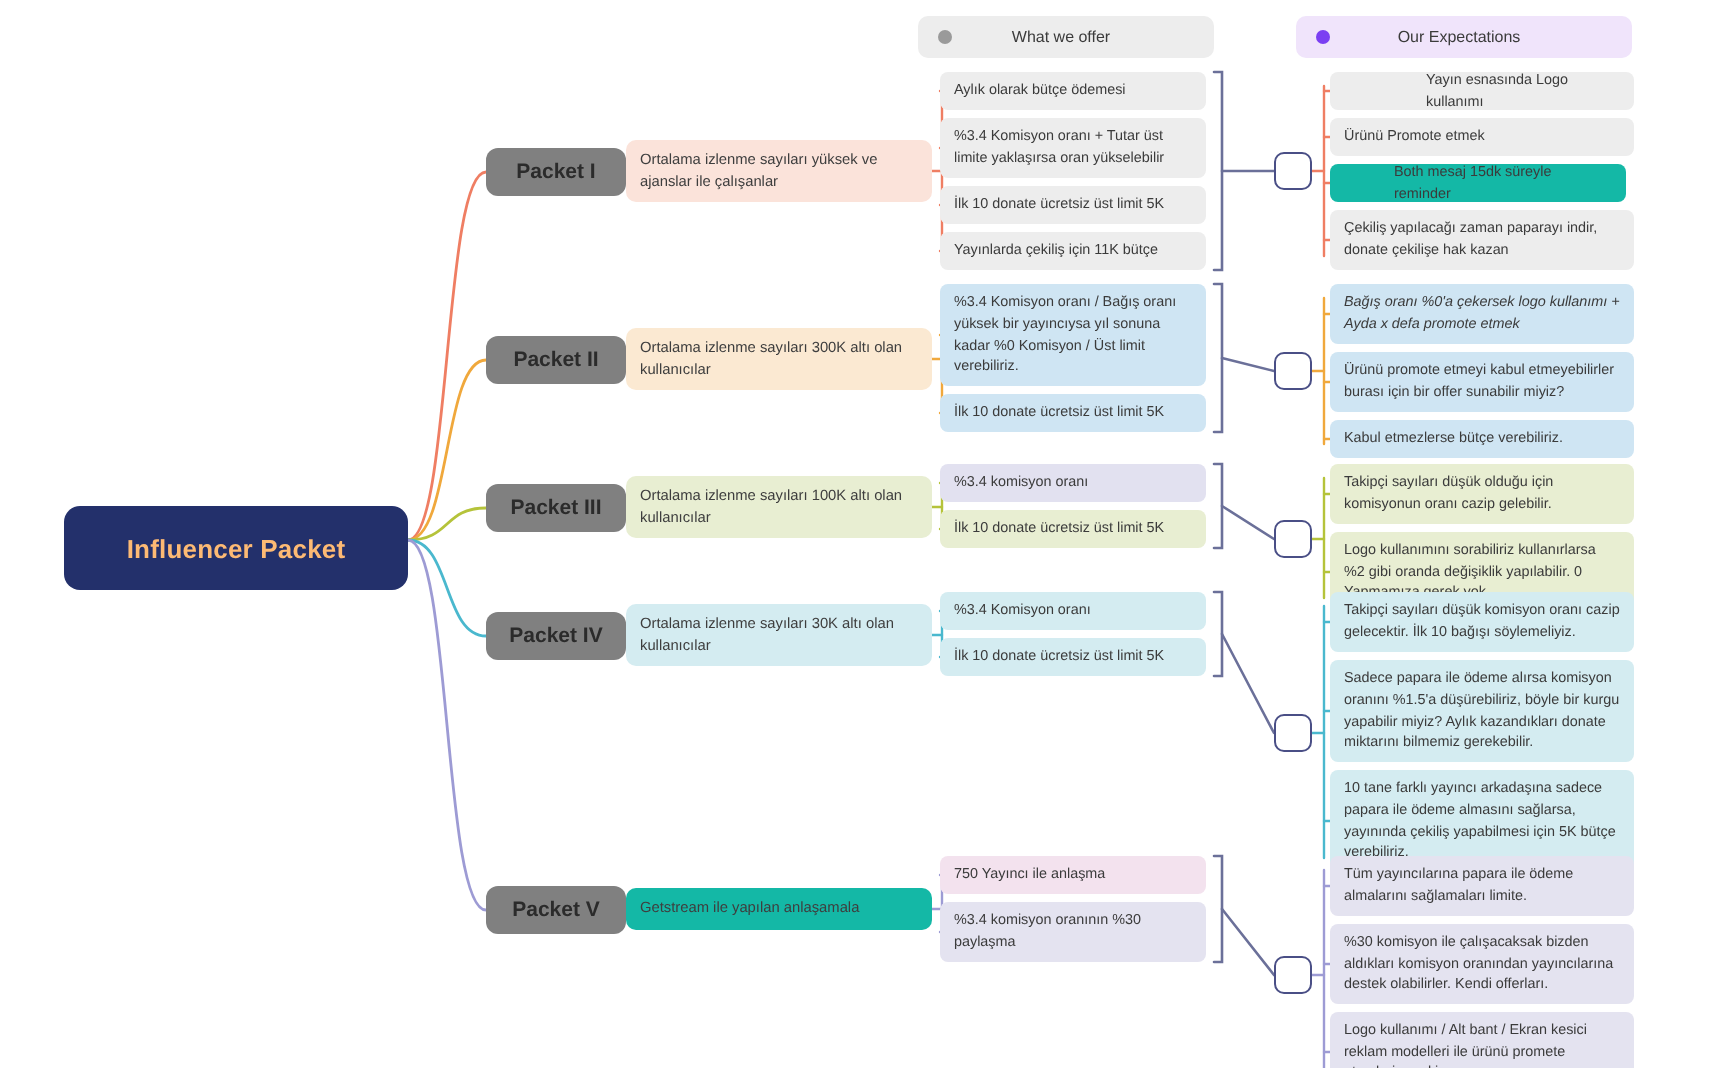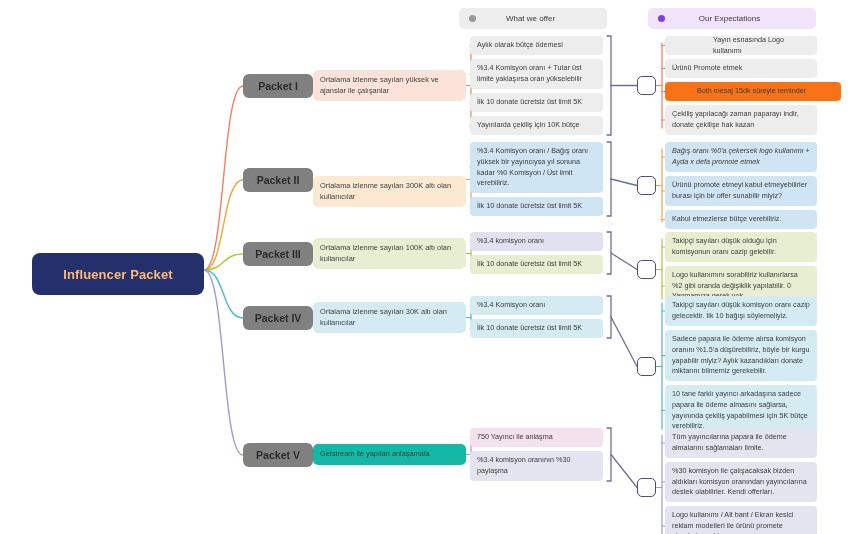--- a/index.html
+++ b/index.html
@@ -169,34 +169,34 @@
   </div>
 
   <div class="node" id="root-node">
     <span>Influencer Packet</span>
   </div>
 
   <div id="generated">
       <div class="chip" style="left: 470px; top: 36px; width: 133px; height: 19px; background: rgb(237, 237, 237);">Aylık olarak bütçe ödemesi</div>
       <div class="chip" style="left: 470px; top: 59px; width: 133px; height: 30px; background: rgb(237, 237, 237);">%3.4 Komisyon oranı + Tutar üst limite yaklaşırsa oran yükselebilir</div>
       <div class="chip" style="left: 470px; top: 93px; width: 133px; height: 19px; background: rgb(237, 237, 237);">İlk 10 donate ücretsiz üst limit 5K</div>
-      <div class="chip" style="left: 470px; top: 116px; width: 133px; height: 19px; background: rgb(237, 237, 237);">Yayınlarda çekiliş için 10K bütçe</div>
+      <div class="chip" style="left: 470px; top: 116px; width: 133px; height: 19px; background: rgb(237, 237, 237);">Yayınlarda çekiliş için 11K bütçe</div>
       <div class="chip" style="left: 665px; top: 36px; width: 152px; height: 19px; background: rgb(237, 237, 237); padding-left: 48px;">Yayın esnasında Logo kullanımı</div>
       <div class="chip" style="left: 665px; top: 59px; width: 152px; height: 19px; background: rgb(237, 237, 237);">Ürünü Promote etmek</div>
-      <div class="chip" style="left: 665px; top: 82px; width: 176px; height: 19px; background: #f97316; padding-left: 32px;">Both mesaj 15dk süreyle reminder</div>
+      <div class="chip" style="left: 665px; top: 82px; width: 148px; height: 19px; background: #14b8a6; padding-left: 32px;">Both mesaj 15dk süreyle reminder</div>
       <div class="chip" style="left: 665px; top: 105px; width: 152px; height: 30px; background: rgb(237, 237, 237);">Çekiliş yapılacağı zaman paparayı indir, donate çekilişe hak kazan</div>
       <div class="desc" style="left: 313px; top: 70px; width: 153px; height: 31px; background: rgb(251, 227, 218);">Ortalama izlenme sayıları yüksek ve ajanslar ile çalışanlar</div>
       <div class="packet" style="left: 243px; top: 74px; width: 70px; height: 24px;">Packet I</div>
       <div class="hub" style="left: 637px; top: 76px; width: 19px; height: 19px;"></div>
       <div class="chip" style="left: 470px; top: 142px; width: 133px; height: 51px; background: rgb(207, 229, 243);">%3.4 Komisyon oranı / Bağış oranı yüksek bir yayıncıysa yıl sonuna kadar %0 Komisyon / Üst limit verebiliriz.</div>
       <div class="chip" style="left: 470px; top: 197px; width: 133px; height: 19px; background: rgb(207, 229, 243);">İlk 10 donate ücretsiz üst limit 5K</div>
       <div class="chip" style="left: 665px; top: 142px; width: 152px; height: 30px; background: rgb(207, 229, 243); font-style: italic;">Bağış oranı %0'a çekersek logo kullanımı + Ayda x defa promote etmek</div>
       <div class="chip" style="left: 665px; top: 176px; width: 152px; height: 30px; background: rgb(207, 229, 243);">Ürünü promote etmeyi kabul etmeyebilirler burası için bir offer sunabilir miyiz?</div>
       <div class="chip" style="left: 665px; top: 210px; width: 152px; height: 19px; background: rgb(207, 229, 243);">Kabul etmezlerse bütçe verebiliriz.</div>
-      <div class="desc" style="left: 313px; top: 164px; width: 153px; height: 31px; background: rgb(251, 233, 210); margin-top: 12px;">Ortalama izlenme sayıları  300K altı olan kullanıcılar</div>
+      <div class="desc" style="left: 313px; top: 164px; width: 153px; height: 31px; background: rgb(251, 233, 210);">Ortalama izlenme sayıları  300K altı olan kullanıcılar</div>
       <div class="packet" style="left: 243px; top: 168px; width: 70px; height: 24px;">Packet II</div>
       <div class="hub" style="left: 637px; top: 176px; width: 19px; height: 19px;"></div>
       <div class="chip" style="left: 470px; top: 232px; width: 133px; height: 19px; background: rgb(226, 225, 240);">%3.4 komisyon oranı</div>
       <div class="chip" style="left: 470px; top: 255px; width: 133px; height: 19px; background: rgb(232, 238, 210);">İlk 10 donate ücretsiz üst limit 5K</div>
       <div class="chip" style="left: 665px; top: 232px; width: 152px; height: 30px; background: rgb(232, 238, 210);">Takipçi sayıları düşük olduğu için komisyonun oranı cazip gelebilir.</div>
       <div class="chip" style="left: 665px; top: 266px; width: 152px; height: 40px; background: rgb(232, 238, 210);">Logo kullanımını sorabiliriz kullanırlarsa %2 gibi oranda değişiklik yapılabilir. 0 Yapmamıza gerek yok.</div>
       <div class="desc" style="left: 313px; top: 238px; width: 153px; height: 31px; background: rgb(232, 238, 210);">Ortalama izlenme sayıları  100K altı olan kullanıcılar</div>
       <div class="packet" style="left: 243px; top: 242px; width: 70px; height: 24px;">Packet III</div>
       <div class="hub" style="left: 637px; top: 260px; width: 19px; height: 19px;"></div>
       <div class="chip" style="left: 470px; top: 296px; width: 133px; height: 19px; background: rgb(212, 236, 241);">%3.4 Komisyon oranı</div>

